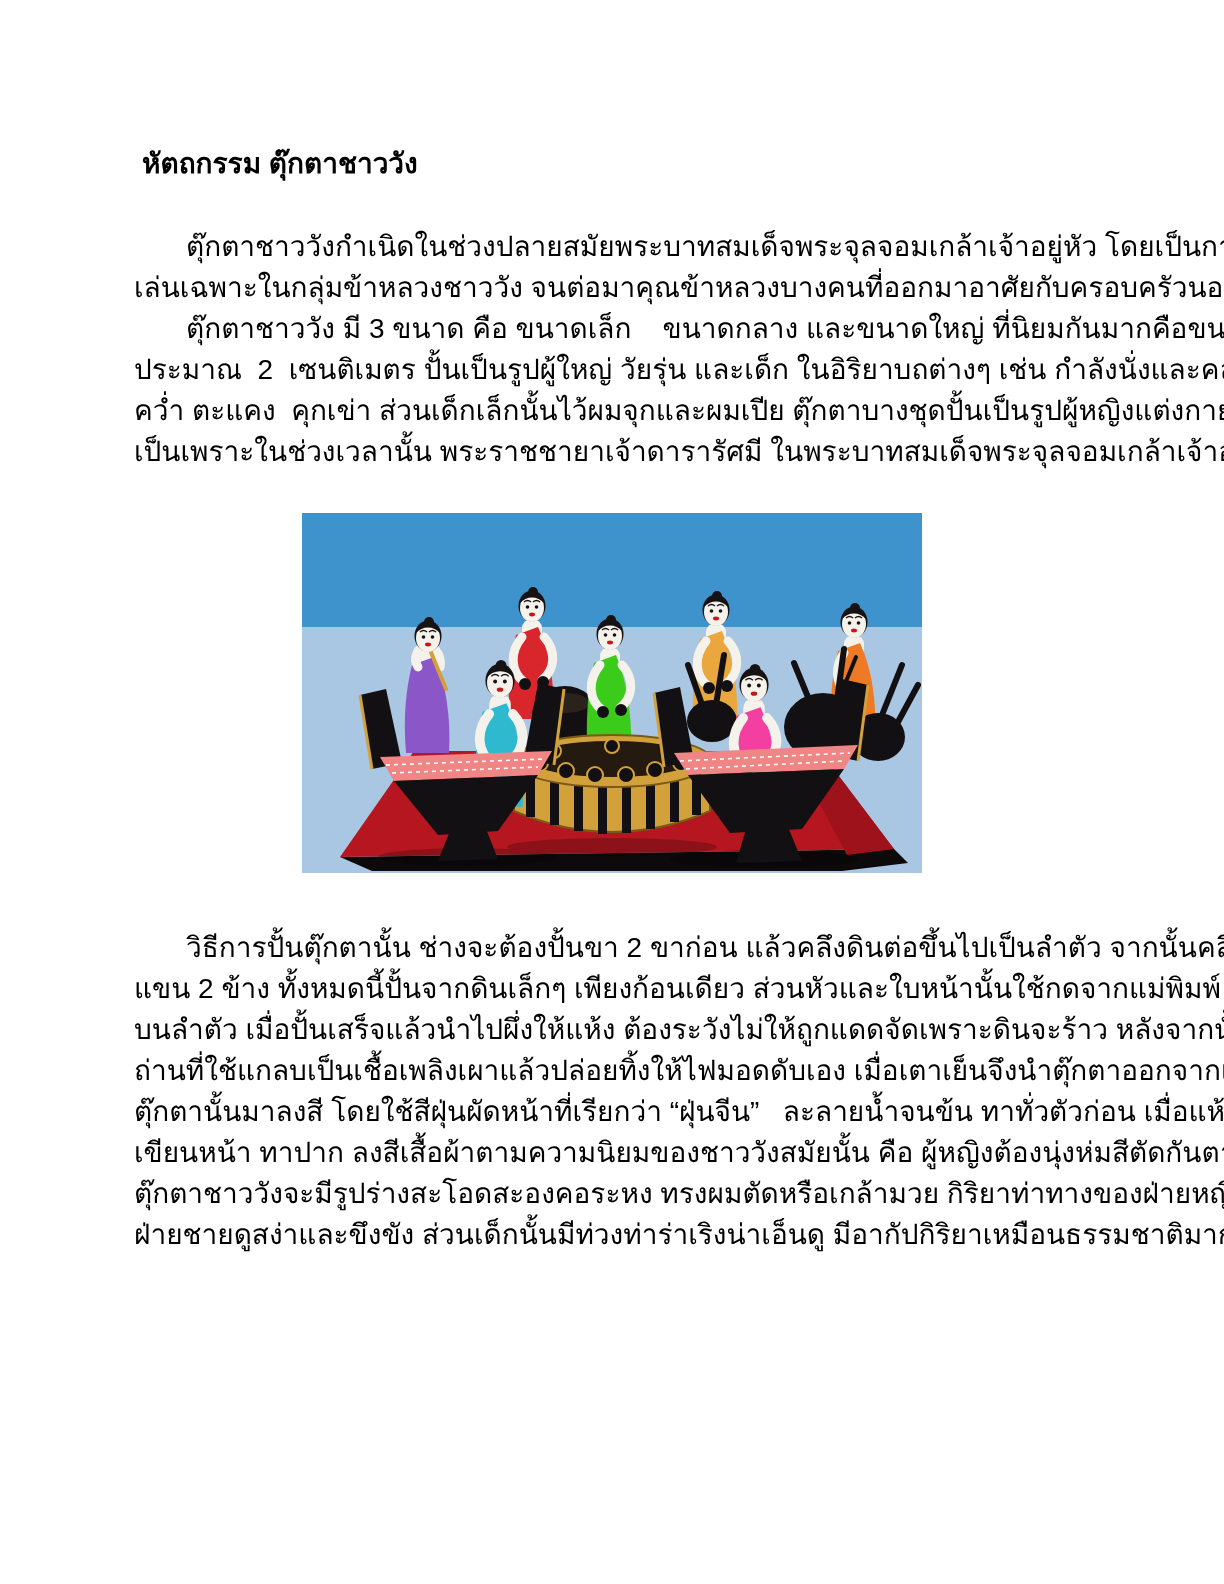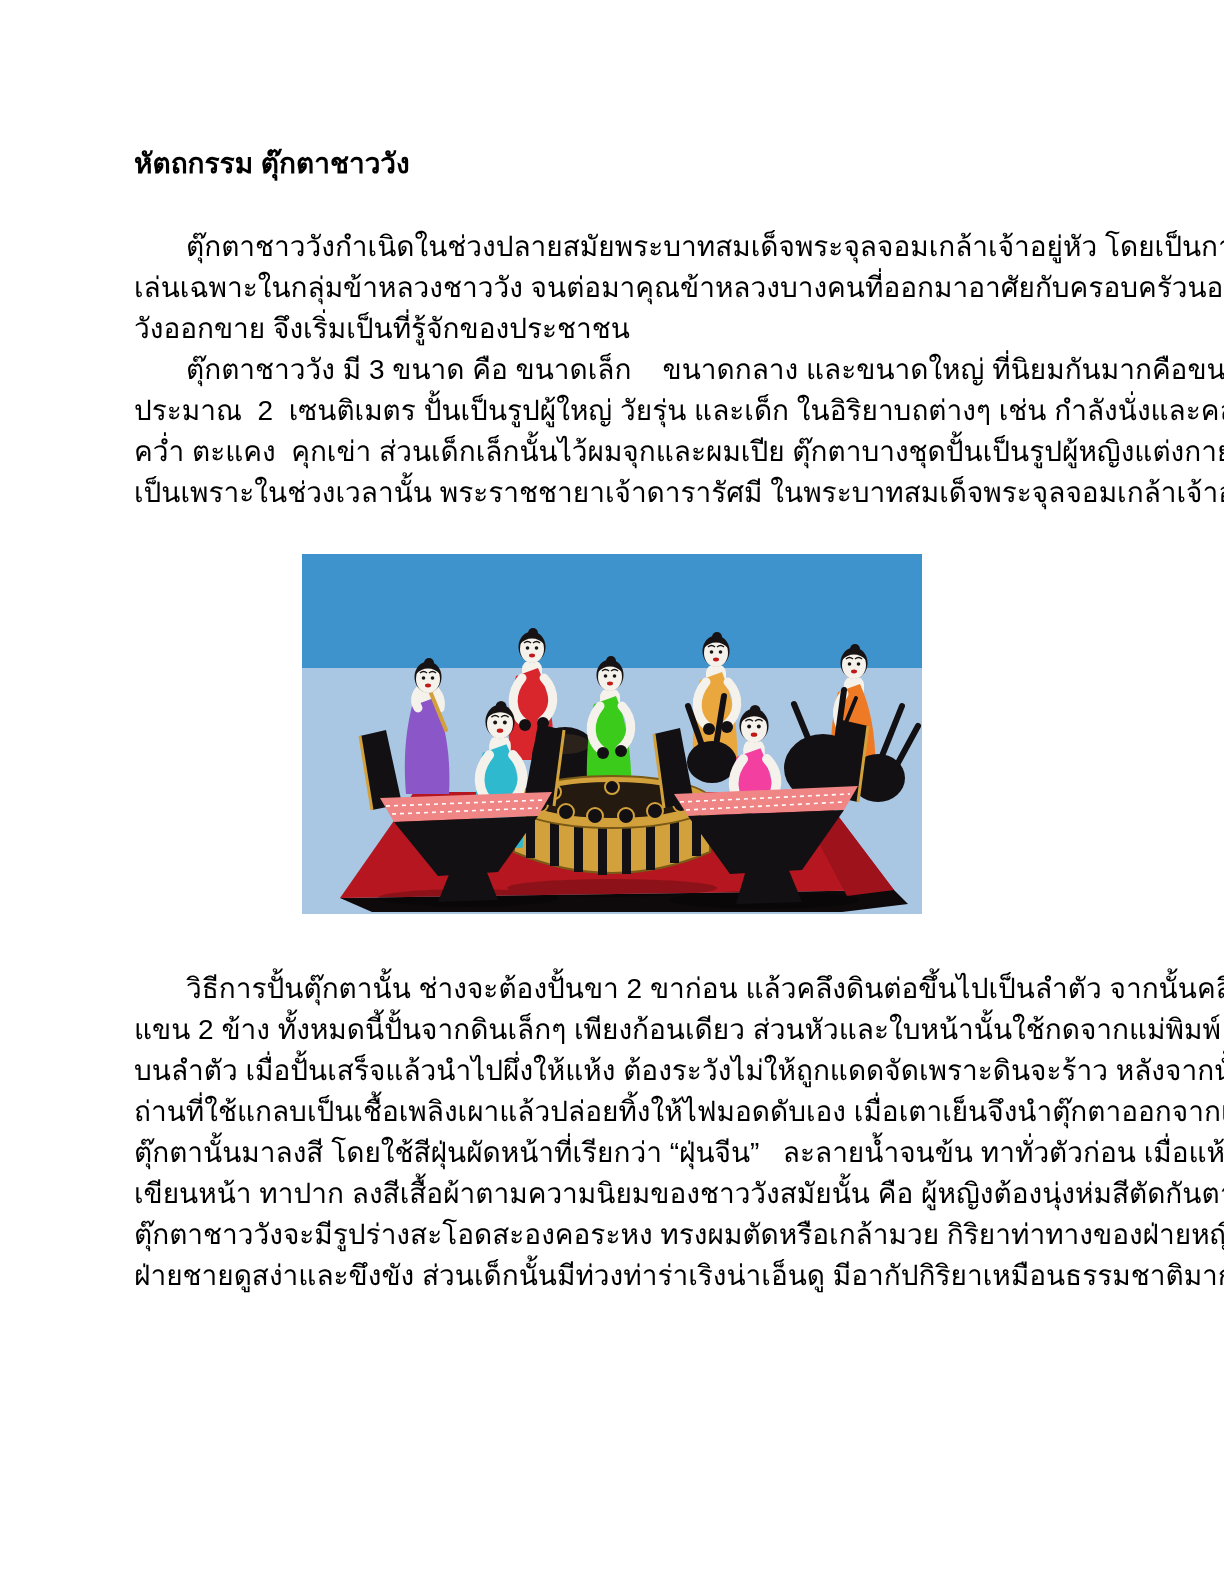--- a/index.html
+++ b/index.html
@@ -2,38 +2,37 @@
 <html lang="th"><head>
 <meta charset="utf-8">
 <style>
   html,body { margin:0; padding:0; }
   body {
     width:1224px; height:1584px; background:#ffffff; color:#000;
     font-family:"Liberation Sans","DejaVu Sans",sans-serif;
     overflow:hidden;
   }
   .doc { padding:143px 0 0 134px; width:958px; }
-  .title { font-size:28px; font-weight:bold; line-height:41px; margin:0 0 42px 0; }
+  .title { font-size:28px; font-weight:bold; line-height:41px; margin:0 0 42px 8px; }
   .para { margin:0; }
   .line { font-size:28px; line-height:41px; height:41px; white-space:pre; }
   .indent { padding-left:52px; }
   figure.photo { margin:41px 0 54px 168px; width:620px; height:360px; padding:0; }
   figure.photo svg { display:block; }
 </style>
 </head>
 <body>
 
 <div class="doc">
 
   <h1 class="title">หัตถกรรม ตุ๊กตาชาววัง</h1>
 
   <div class="para">
     <div class="line indent">ตุ๊กตาชาววังกำเนิดในช่วงปลายสมัยพระบาทสมเด็จพระจุลจอมเกล้าเจ้าอยู่หัว โดยเป็นการทำเป็นของ</div>
     <div class="line">เล่นเฉพาะในกลุ่มข้าหลวงชาววัง จนต่อมาคุณข้าหลวงบางคนที่ออกมาอาศัยกับครอบครัวนอกวังริเริ่มทำตุ๊กตาชาว</div>
-    <div class="line">วังออกขาย จึงเริ่มเป็นที่รู้จักของประชาชน</div>
   </div>
 
   <div class="para">
     <div class="line indent">ตุ๊กตาชาววัง มี 3 ขนาด คือ ขนาดเล็ก    ขนาดกลาง และขนาดใหญ่ ที่นิยมกันมากคือขนาดเล็ก สูง</div>
     <div class="line">ประมาณ  2  เซนติเมตร ปั้นเป็นรูปผู้ใหญ่ วัยรุ่น และเด็ก ในอิริยาบถต่างๆ เช่น กำลังนั่งและคลาน นั่งเอน นอน</div>
     <div class="line">คว่ำ ตะแคง  คุกเข่า ส่วนเด็กเล็กนั้นไว้ผมจุกและผมเปีย ตุ๊กตาบางชุดปั้นเป็นรูปผู้หญิงแต่งกายแบบชาวเหนือ อาจ</div>
     <div class="line">เป็นเพราะในช่วงเวลานั้น พระราชชายาเจ้าดารารัศมี ในพระบาทสมเด็จพระจุลจอมเกล้าเจ้าอยู่หัว ยังคงประทับ</div>
   </div>
 
   <figure class="photo" id="dolls-photo" style="--sky_top: #3f93cd; --sky_bottom: #a9c6e2; --platform_red: #b5161f; --platform_base: #0e0a0c; --gold: #d2a13c; --gold_dark: #7a5a16; --wood_black: #121012; --deck_pink: #ef8585; --doll_skin: #f5f2ec; --doll_hair: #171213; --doll_mouth: #c11818; --dress_purple: #8a56c8; --dress_red: #d8262c; --dress_teal: #2fb9cf; --dress_green: #3bcb1a; --dress_amber: #e9a73e; --dress_pink: #f23fa0; --dress_orange: #ef7a26;">

